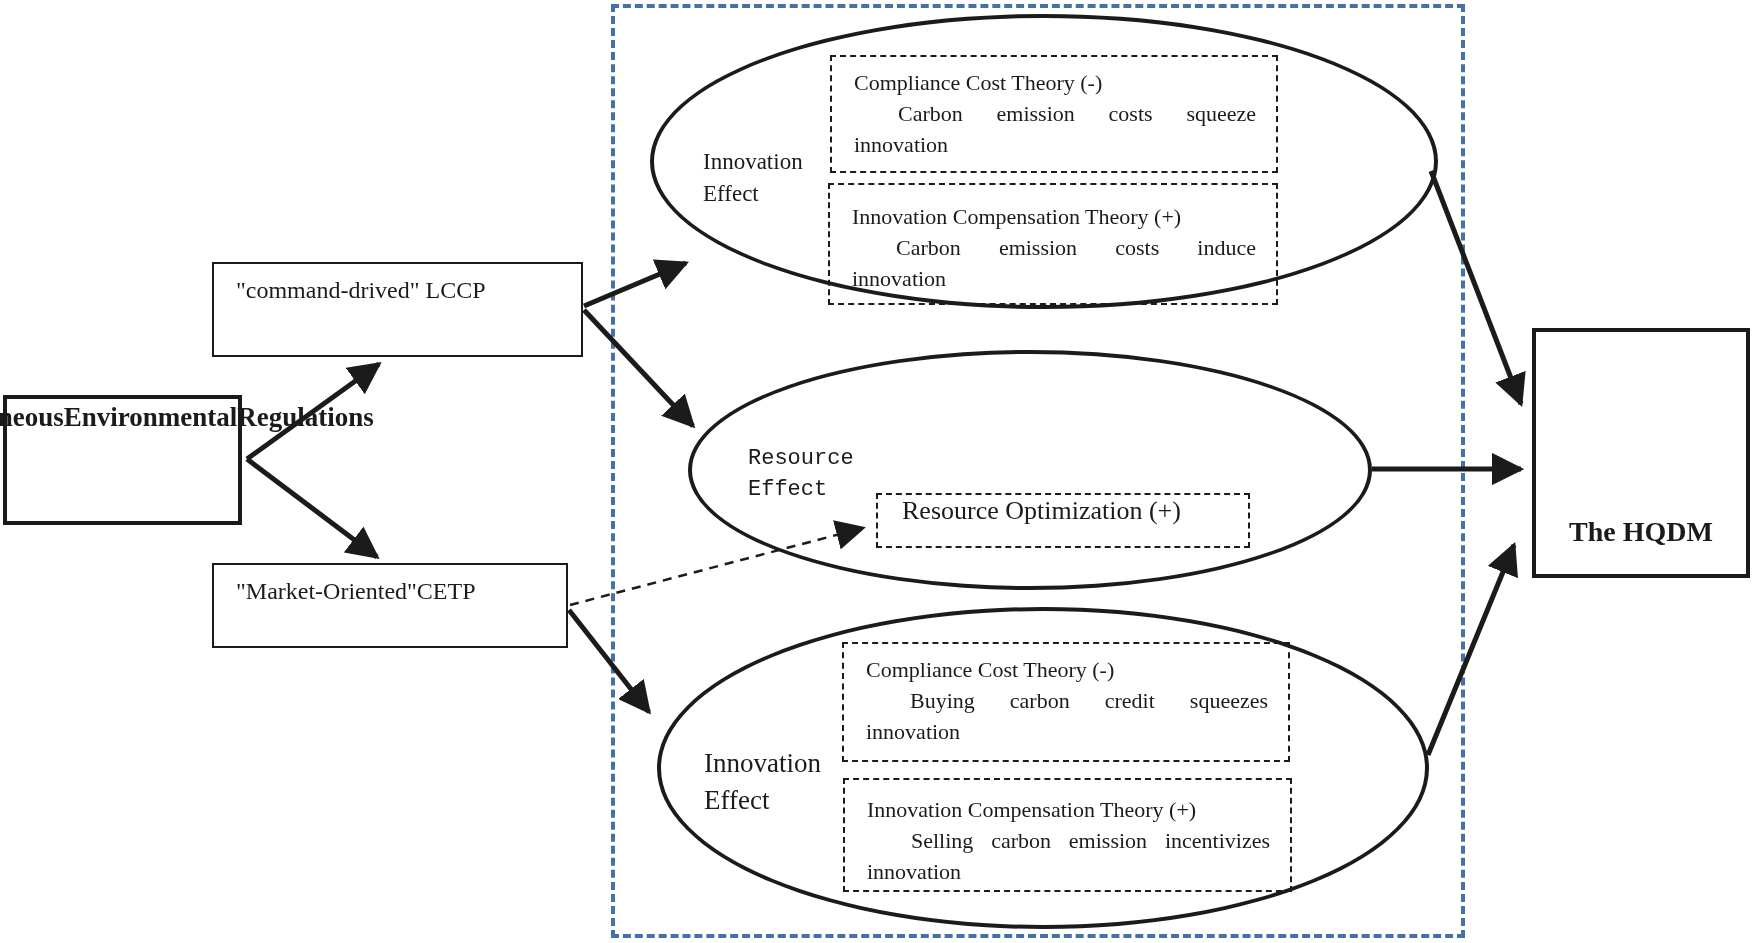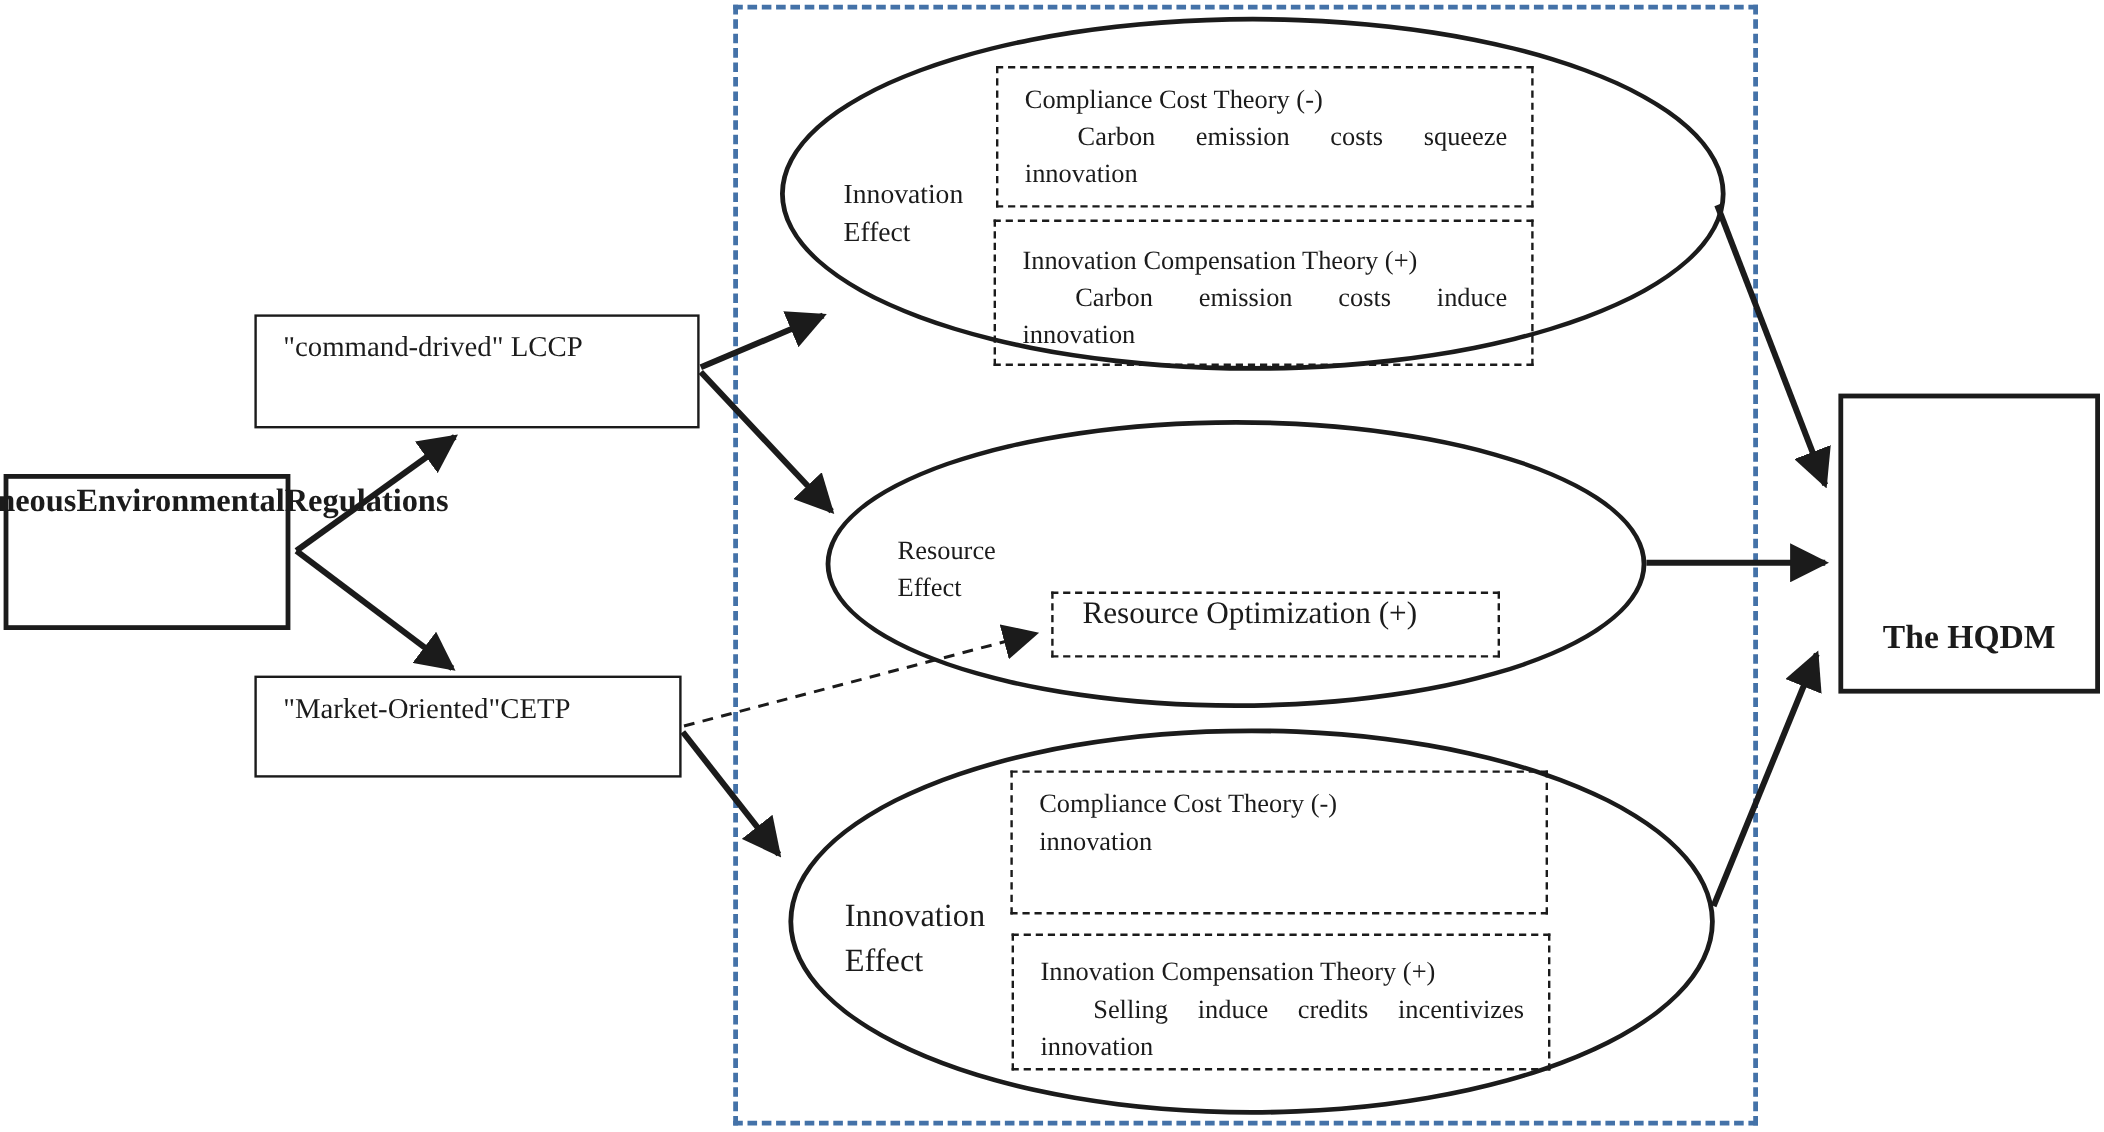--- a/index.html
+++ b/index.html
@@ -34,21 +34,21 @@
   }
 
   
   .ellipse { border:4px solid var(--ink,#1c1c1c); border-radius:50%; background:transparent; }
   .e-top { left:650px; top:14px;  width:788px; height:295px; }
   .e-mid { left:688px; top:350px; width:684px; height:240px; }
   .e-bot { left:657px; top:607px; width:772px; height:322px; }
 
   .ellipse-label { line-height:32px; font-size:23px; }
   .lbl-top { left:703px; top:146px; }
-  .lbl-mid { left:748px; top:443px; font-size:22px; line-height:31px; }
+  .lbl-mid { left:748px; top:443px; font-size:22px; line-height:31px;font-family:Liberation Mono, monospace; }
   .lbl-bot { left:704px; top:745px; font-size:27px; line-height:37px; }
 
   
   .dash-box { border:2px dashed var(--ink,#1c1c1c); background:transparent;
     font-size:22px; line-height:31px; padding:10px 20px 0 22px; }
   .db-a { left:830px; top:55px;  width:448px; height:118px; }
   .db-b { left:828px; top:183px; width:450px; height:122px; padding-top:16px; }
   .db-c { left:877px; top:387px; width:373px; height:52px;
     display:flex; align-items:center; padding:0 0 0 24px; font-size:23px; }
   .db-d { left:876px; top:493px; width:374px; height:55px;
@@ -100,25 +100,26 @@
     <span class="t-just">Carbon emission costs induce</span>
     <span class="t-line">innovation</span>
   </div>
 
   <div class="abs dash-box db-d">
     <span>Resource Optimization (+)</span>
   </div>
 
   <div class="abs dash-box db-e">
     <span class="t-line">Compliance Cost Theory (-)</span>
+    <span class="t-just">Buying carbon credit squeezes</span>
     <span class="t-line">innovation</span>
   </div>
   <div class="abs dash-box db-f">
     <span class="t-line">Innovation Compensation Theory (+)</span>
-    <span class="t-just">Selling induce credits incentivizes</span>
+    <span class="t-just">Selling carbon emission incentivizes</span>
     <span class="t-line">innovation</span>
   </div>
 
   <div class="abs node node-het">
     <span class="t-line">Heterogeneous</span>
     <span class="t-line">Environmental</span>
     <span class="t-line">Regulations</span>
   </div>
   <div class="abs node node-lccp">
     <span>"command-drived" LCCP</span>

